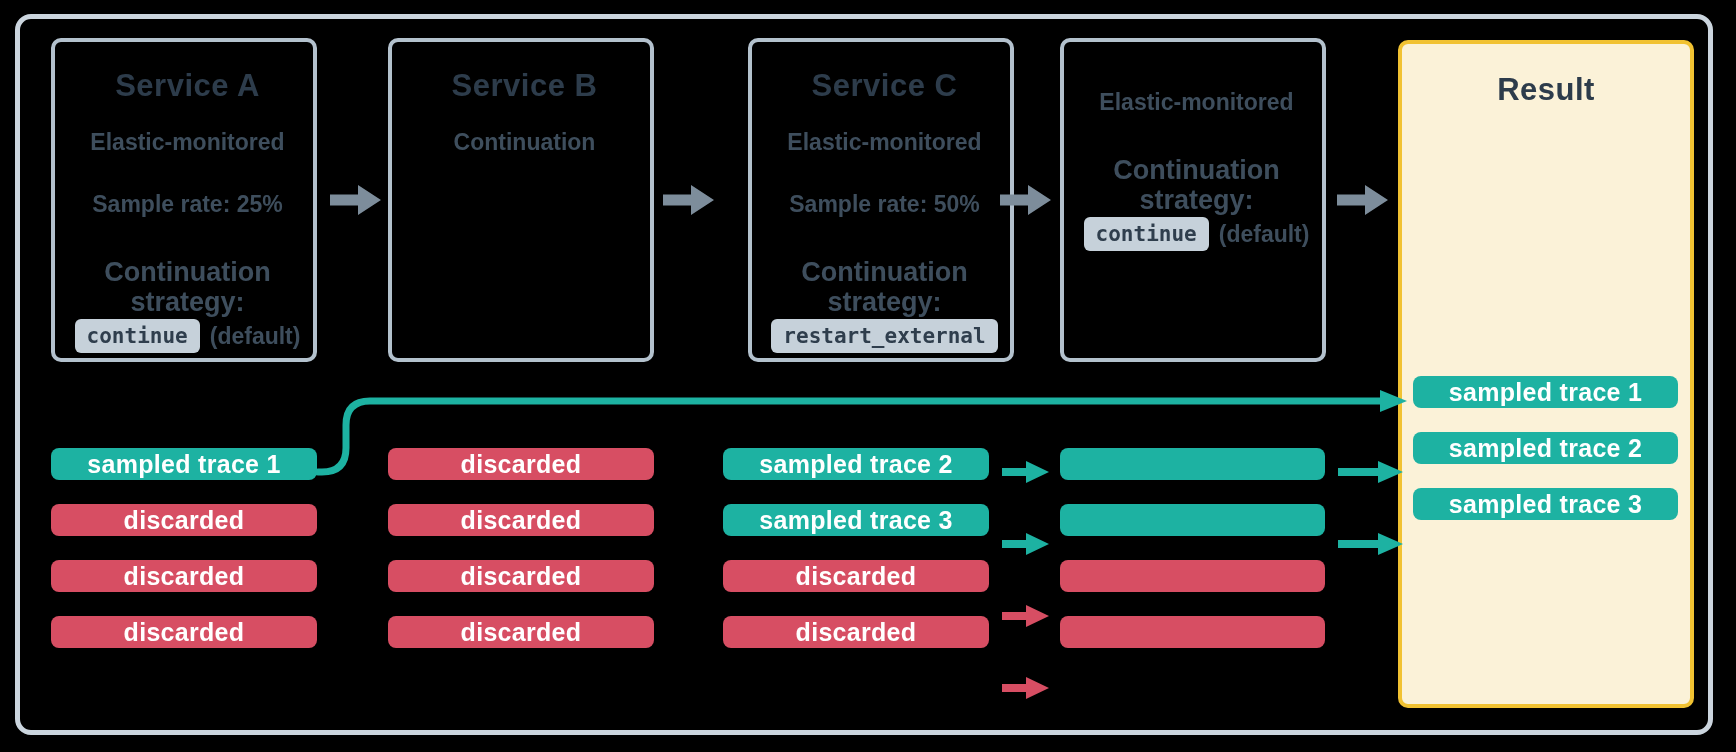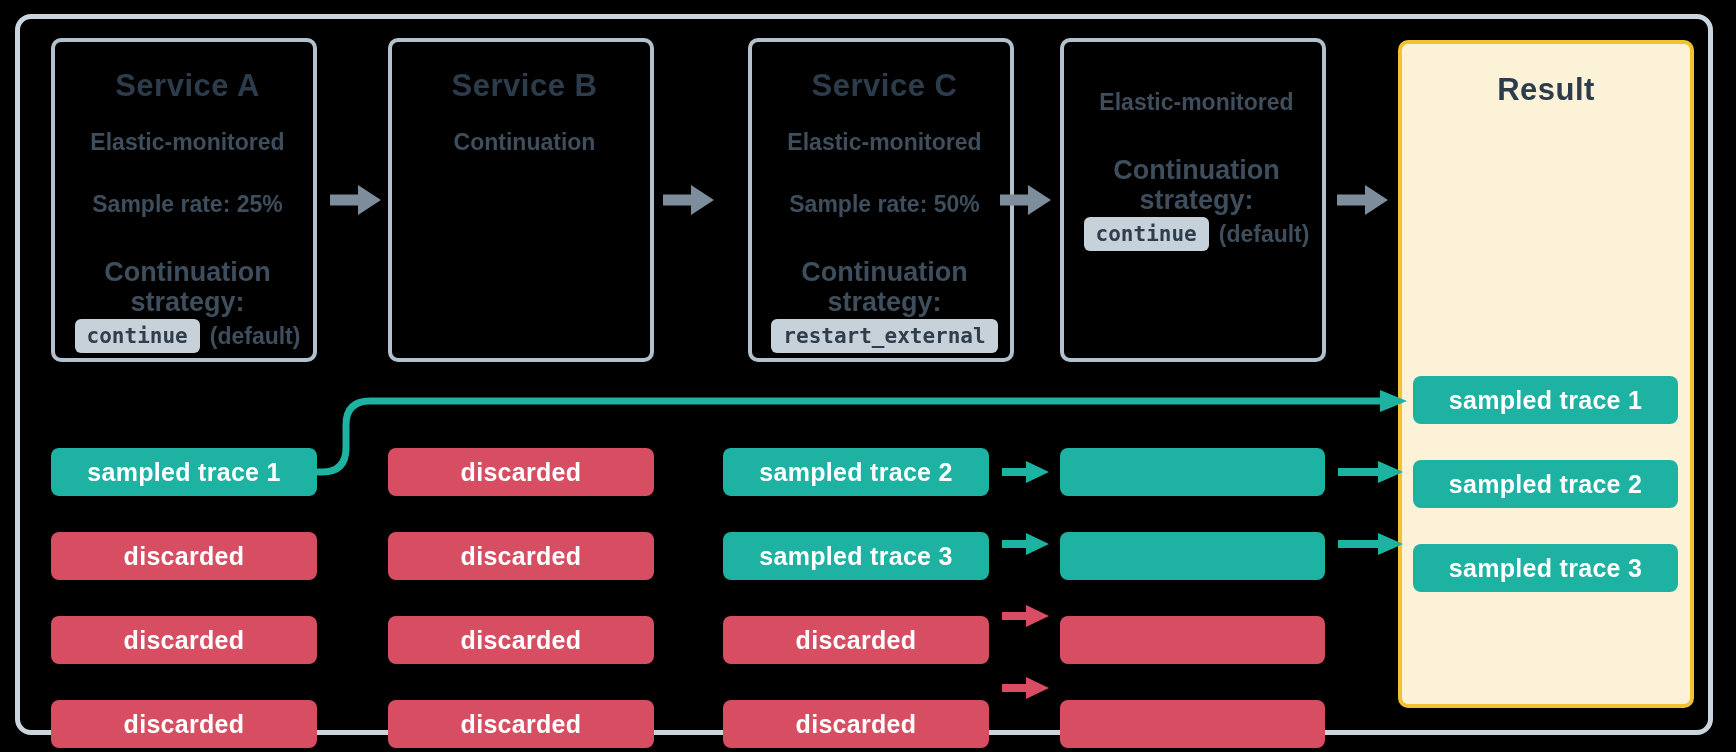--- a/index.html
+++ b/index.html
@@ -37,21 +37,21 @@
   .result-title{font-size:31px;font-weight:800;line-height:40px;color:var(--title-text,#2d3c4b);letter-spacing:.5px;}
 
   
   .col{position:absolute;top:448px;width:266px;z-index:2;}
   .col-a{left:51px;}
   .col-b{left:388px;}
   .col-c{left:723px;}
   .col-d{left:1060px;width:265px;}
   .col-r{left:1413px;top:376px;width:265px;}
 
-  .pill{height:48px;margin-bottom:36px;border-radius:8px;display:flex;align-items:center;justify-content:center;
+  .pill{height:32px;margin-bottom:24px;border-radius:8px;display:flex;align-items:center;justify-content:center;
         color:var(--pill-text,#fff);font-size:25px;font-weight:600;letter-spacing:.3px;}
   .pill[data-kind="sampled"]{background:var(--teal,#1db2a2);}
   .pill[data-kind="discarded"]{background:var(--red,#d74e63);}
 
   
   .overlay{position:absolute;left:0;top:0;width:1736px;height:752px;z-index:3;pointer-events:none;}
   .fill-gray{fill:var(--gray-arrow,#7d8d9b);}
   .fill-teal{fill:var(--teal,#1db2a2);}
   .fill-red{fill:var(--red,#d74e63);}
   .stroke-teal{stroke:var(--teal,#1db2a2);stroke-width:7;fill:none;stroke-linecap:round;stroke-linejoin:round;}

